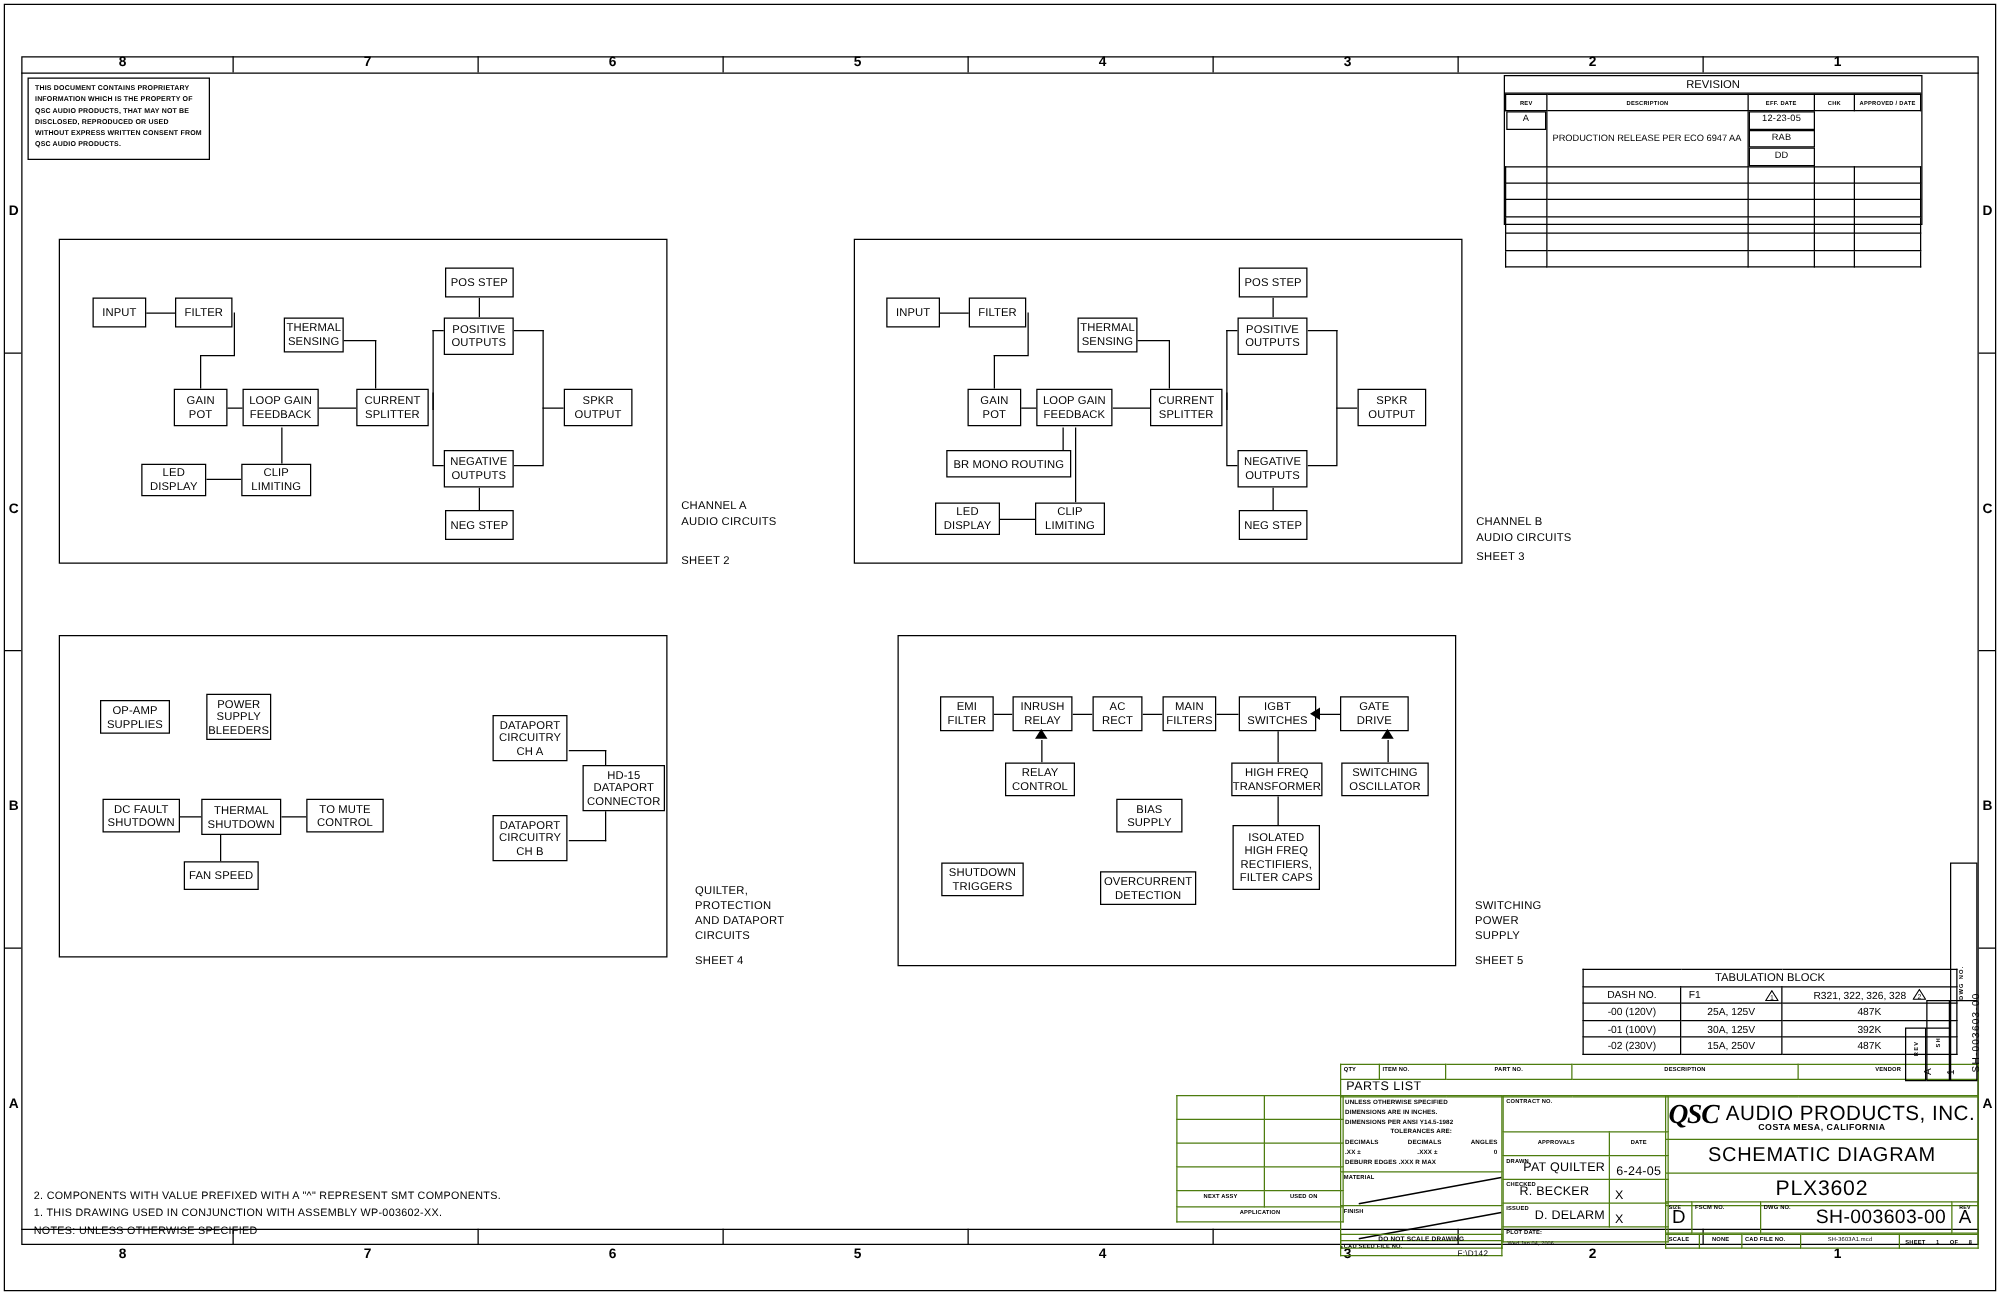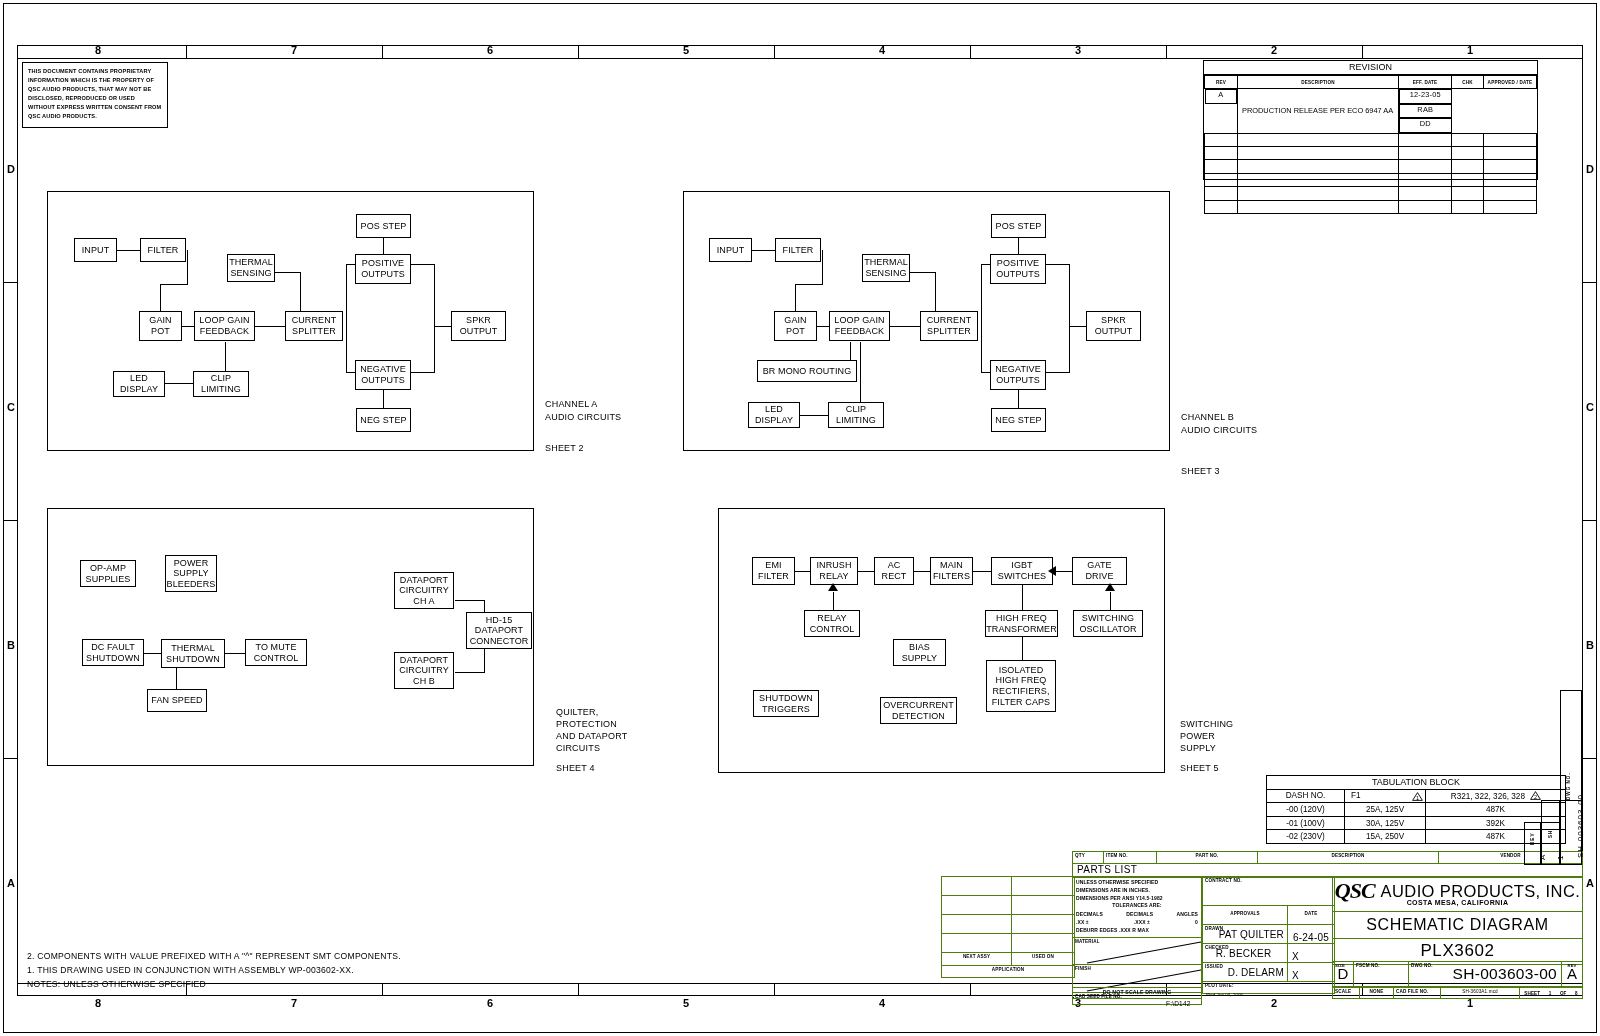--- a/index.html
+++ b/index.html
@@ -335,21 +335,21 @@
     </div>
   <div class="bx" style="left:748px;top:402px;width:52px;height:26px;">
       <span>LED<br>DISPLAY</span>
     </div>
   <div class="bx" style="left:828px;top:402px;width:56px;height:26px;">
       <span>CLIP<br>LIMITING</span>
     </div>
 
   <div class="cap" style="left:1181px;top:411px;">CHANNEL B</div>
   <div class="cap" style="left:1181px;top:424px;">AUDIO CIRCUITS</div>
-  <div class="cap" style="left:1181px;top:465px;">SHEET 3</div>
+  <div class="cap" style="left:1181px;top:439px;">SHEET 3</div>
 
   <div class="grp" style="left:47px;top:508px;width:487px;height:258px;"></div>
 
   <div class="ln lh" style="left:143px;top:653px;width:19px;"></div>
   <div class="ln lh" style="left:225px;top:653px;width:21px;"></div>
   <div class="ln lv" style="left:176px;top:668px;height:22px;"></div>
   <div class="ln lh" style="left:455px;top:600px;width:30px;"></div>
   <div class="ln lv" style="left:484px;top:600px;height:12px;"></div>
   <div class="ln lh" style="left:455px;top:672px;width:30px;"></div>
   <div class="ln lv" style="left:484px;top:648px;height:25px;"></div>

